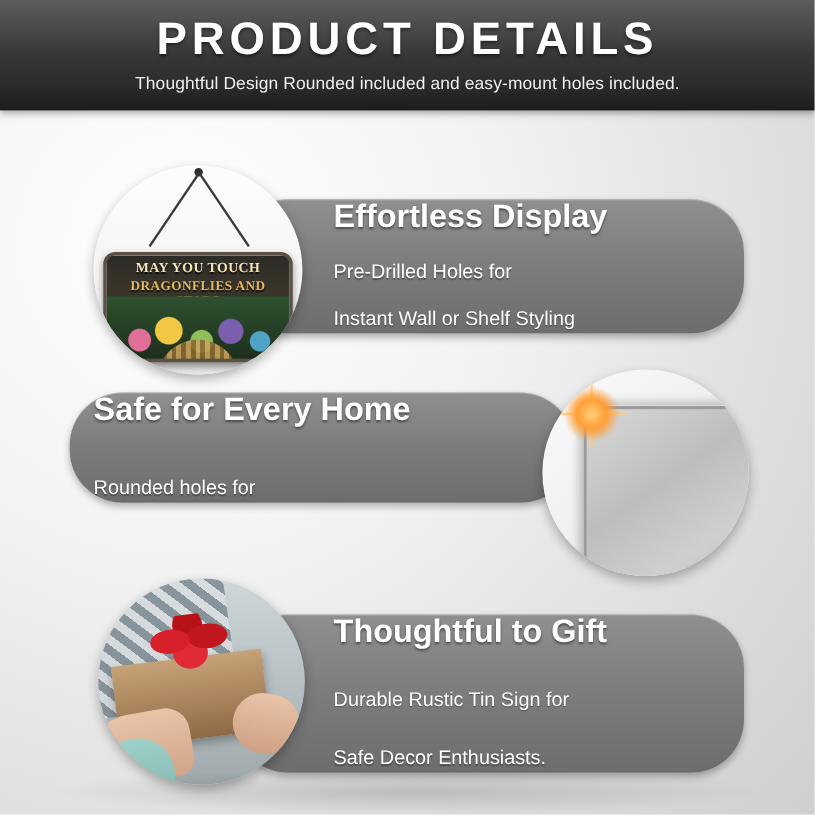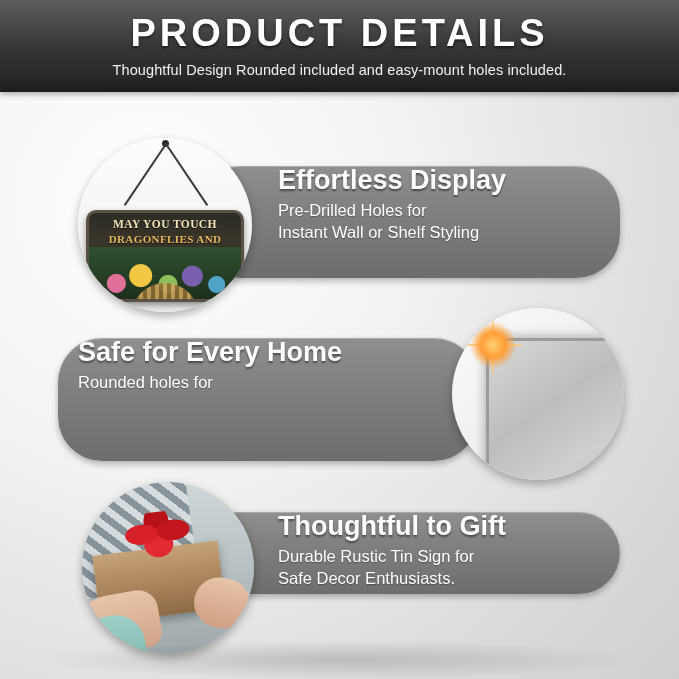--- a/index.html
+++ b/index.html
@@ -51,21 +51,21 @@
   .pill{
     position:absolute;
     border-radius:44px;
     background:linear-gradient(180deg,#8f8f8f 0%,#7e7e7e 45%,#6d6d6d 100%);
     box-shadow:0 3px 6px rgba(0,0,0,.28), inset 0 1px 0 rgba(255,255,255,.25);
     overflow:hidden;
   }
   .pill-text{
     position:absolute;
     top:0;bottom:0;
-    display:flex;flex-direction:column;justify-content:flex-start;
+    display:flex;flex-direction:column;justify-content:space-between;
   }
   .pill-title{
     color:#ffffff;
     font-size:27px;
     font-weight:bold;
     line-height:1.05;
     text-shadow:0 2px 2px rgba(0,0,0,.45);
     margin-bottom:6px;
   }
   .pill-body{
@@ -230,37 +230,37 @@
         <div class="sign-l1">MAY YOU TOUCH</div>
         <div class="sign-l2">DRAGONFLIES AND STARS</div>
         <div class="flowers"></div>
         <div class="fan"></div>
       </div>
     </div>
   </div>
 
   <div class="feature">
 
-    <div class="pill" style="left:58px;top:338px;width:420px;height:123px;">
+    <div class="pill" style="left:58px;top:327px;width:420px;height:92px;">
       <div class="pill-text" style="left:20px;right:90px;">
         <div class="pill-title">Safe for Every Home</div>
         <div class="pill-body">Rounded holes for</div>
       </div>
     </div>
 
     <div class="circle ph2" style="left:452px;top:308px;width:172px;height:172px;">
       <div class="plate"></div>
       <div class="spark"></div>
       <div class="glow"></div>
     </div>
   </div>
 
   <div class="feature">
 
-    <div class="pill" style="left:196px;top:512px;width:424px;height:82px;">
+    <div class="pill" style="left:196px;top:512px;width:424px;height:132px;">
       <div class="pill-text" style="left:82px;right:18px;">
         <div class="pill-title">Thoughtful to Gift</div>
         <div class="pill-body">Durable Rustic Tin Sign for</div>
         <div class="pill-body">Safe Decor Enthusiasts.</div>
       </div>
     </div>
 
     <div class="circle ph3" style="left:82px;top:482px;width:172px;height:172px;">
       <div class="shirt"></div>
       <div class="box"></div>

